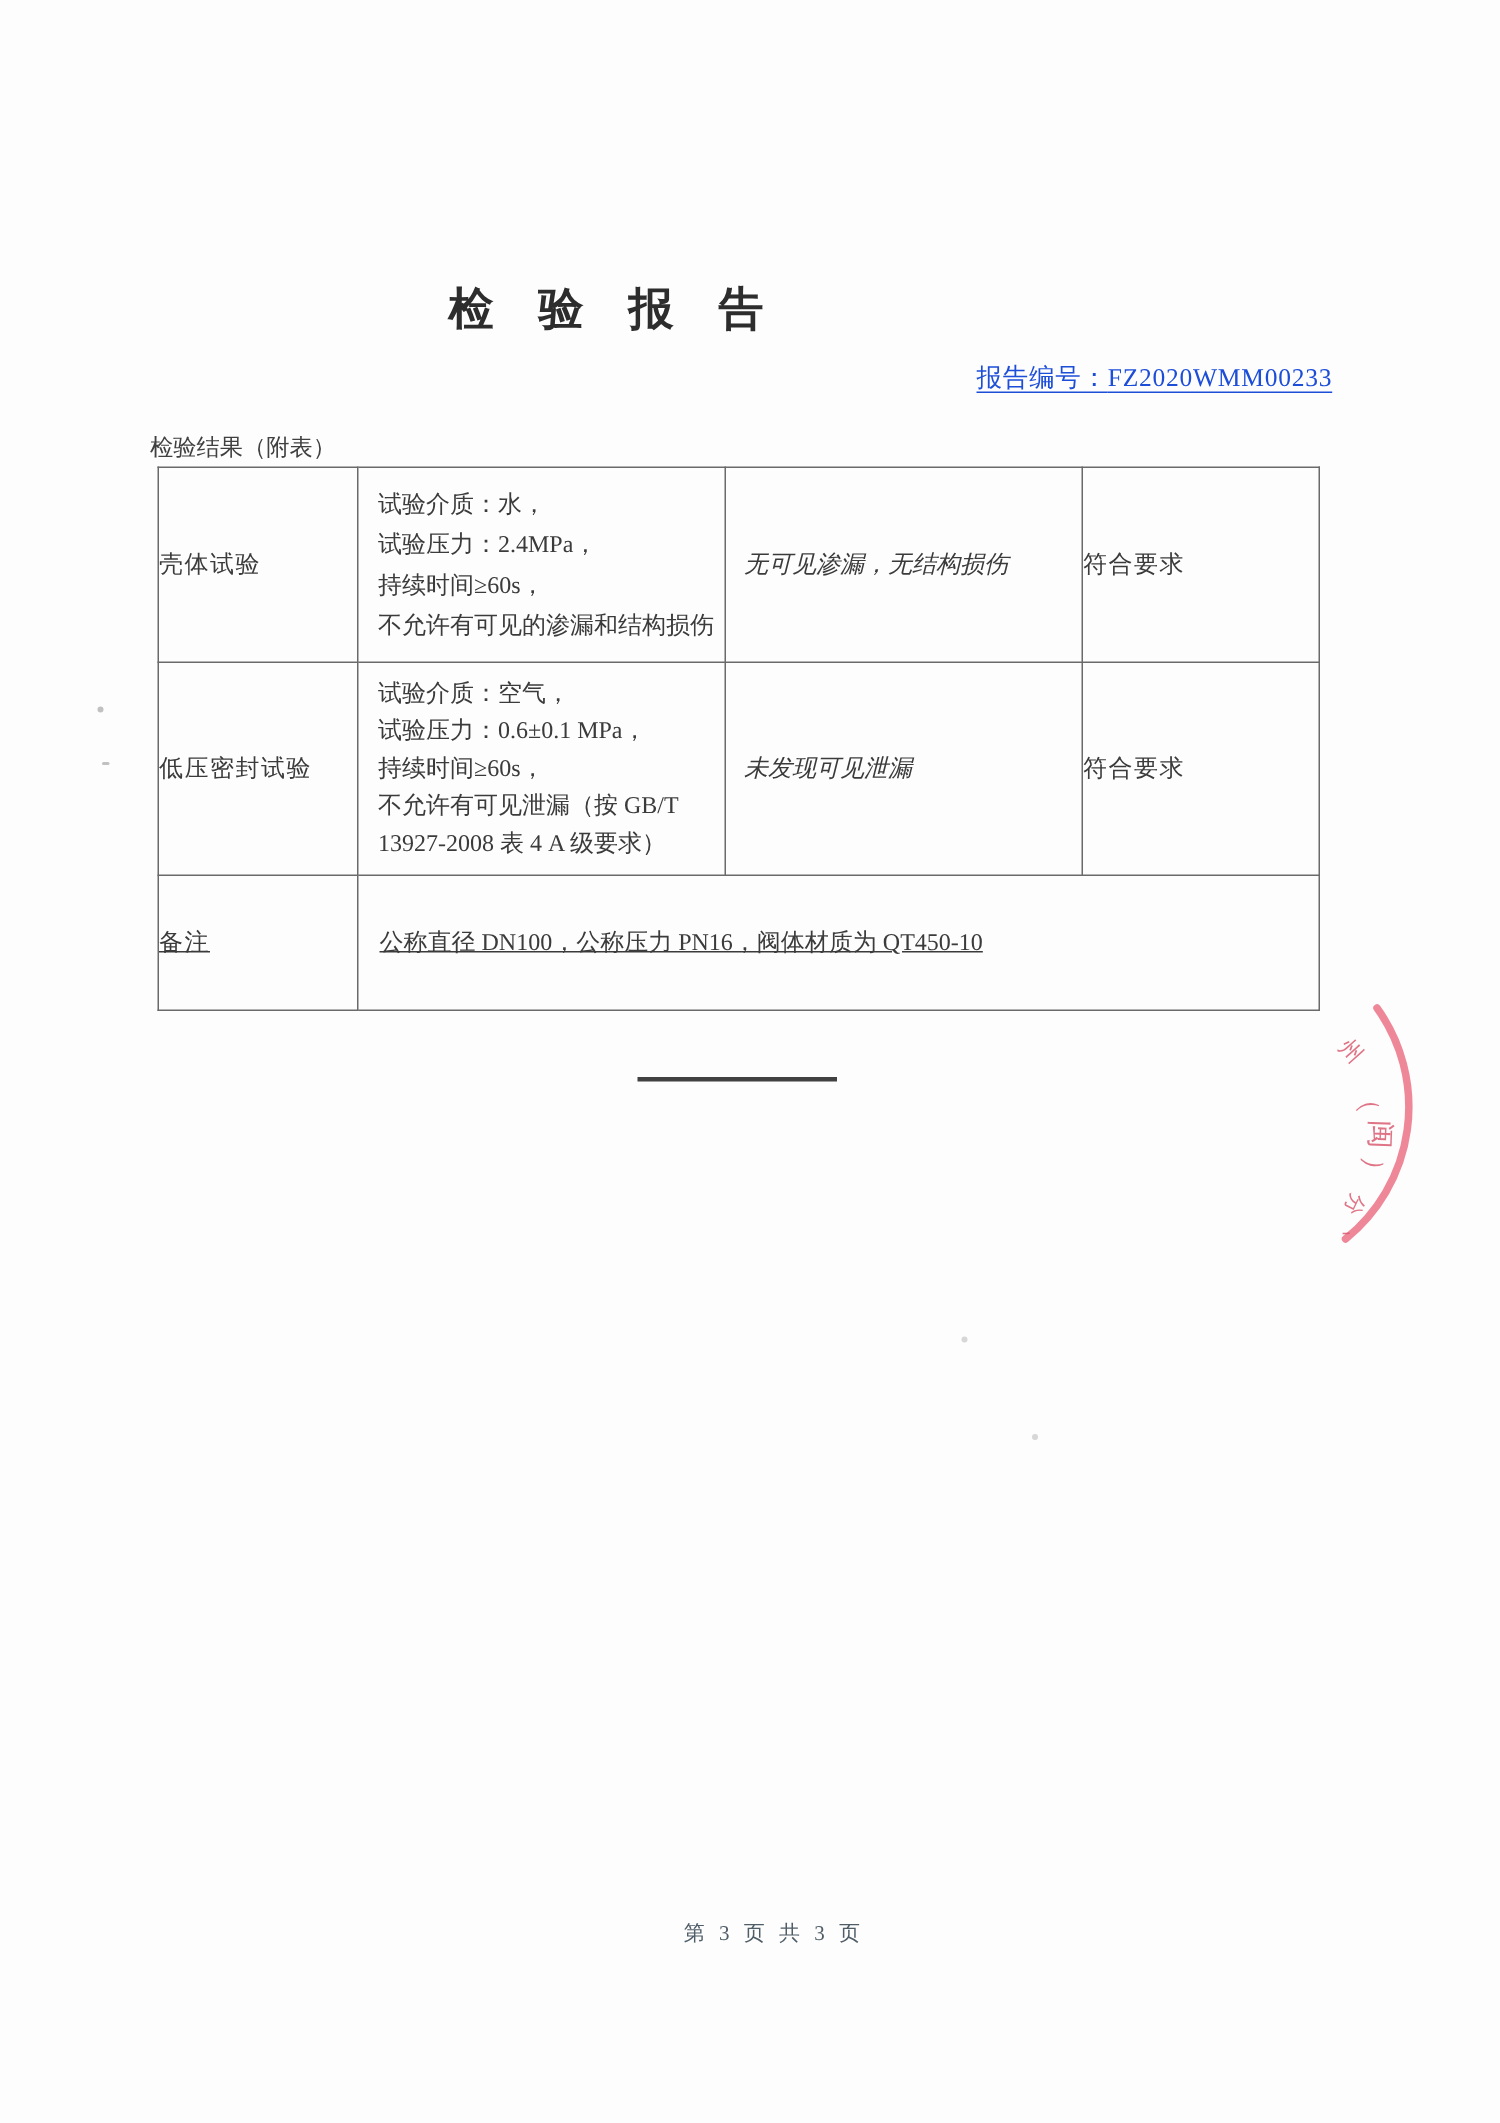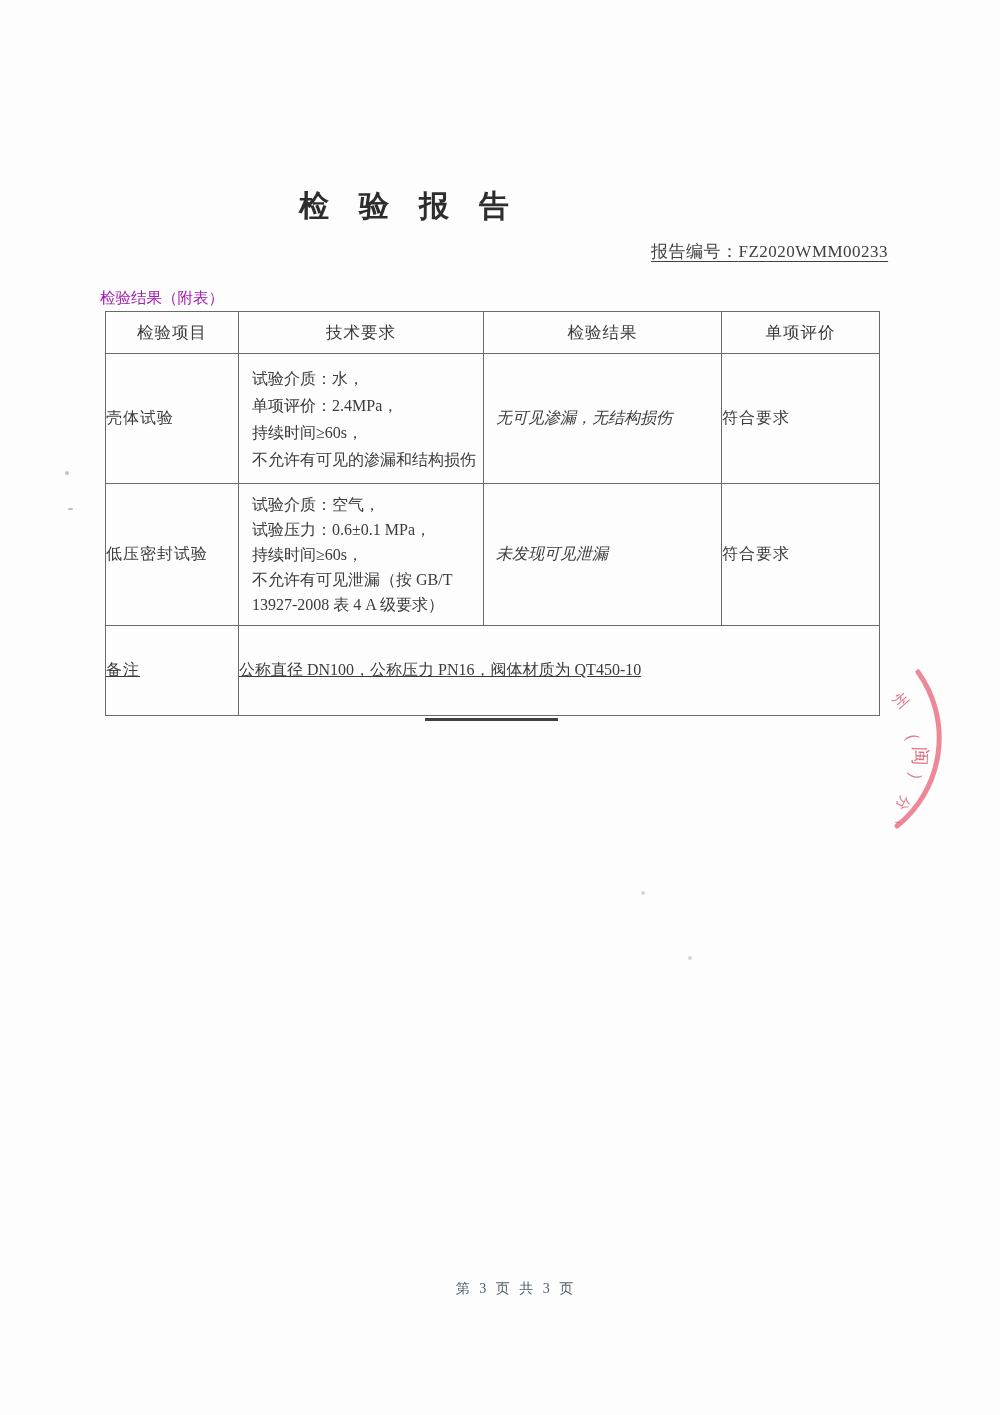--- a/index.html
+++ b/index.html
@@ -16,30 +16,30 @@
     top: 186px; left: 0; width: 808px;
     text-align: center;
     font-size: 30px;
     font-weight: bold;
     color: #2d2d2d;
   }
   .report-no {
     position: absolute;
     top: 240px; left: 651px;
     font-size: 17px;
-    color: #404040;
+    color: #1d4ed8;
     text-decoration: underline;
     text-underline-offset: 4px;
     letter-spacing: 0.5px;
   }
   .section-label {
     position: absolute;
     top: 288px; left: 100px;
     font-size: 15.5px;
-    color: #a21caf;
+    color: #404040;
   }
   table.results {
     position: absolute;
     top: 311px; left: 105px;
     width: 774px;
     border-collapse: collapse;
     table-layout: fixed;
     font-size: 16px;
     color: #3b3b3b;
     background: transparent;
@@ -56,21 +56,21 @@
   table.results th { height: 42px; text-align: center; font-size: 16.5px; letter-spacing: 1px; }
   td.cell-item { letter-spacing: 1px; }
   td.cell-req { padding: 8px 6px 8px 13px; }
   td.cell-res { padding-left: 12px; font-style: italic; }
   td.cell-eval { letter-spacing: 1px; }
   tr.row-shell td { height: 130px; }
   tr.row-seal td { height: 116px; }
   tr.row-remark td { height: 90px; text-decoration: underline; }
   .req-line { line-height: 27px; white-space: nowrap; }
   tr.row-seal .req-line { line-height: 25px; }
-  td.cell-remark { }
+  td.cell-remark { padding-left: 14px; }
   .sig-line {
     position: absolute;
     top: 718px; left: 425px;
     width: 133px; height: 0;
     border-top: 3px solid #414141;
   }
   .stamp-wrap {
     position: absolute;
     top: 648px; left: 858px;
     width: 142px; height: 205px;
@@ -108,31 +108,25 @@
 <div class="section-label">检验结果（附表）</div>
 
 <table class="results">
   <colgroup>
     <col class="c-item">
       <col class="c-req">
       <col class="c-res">
       <col class="c-eval">
   </colgroup>
   <tbody>
-      <tr>
-    <th class="c-item">检验项目</th>
-    <th class="c-req">技术要求</th>
-    <th class="c-res">检验结果</th>
-    <th class="c-eval">单项评价</th>
-  </tr>
   <tr class="row-shell">
     <td class="cell-item">壳体试验</td>
     <td class="cell-req">
       <div class="req-line">试验介质：水，</div>
-      <div class="req-line">单项评价：2.4MPa，</div>
+      <div class="req-line">试验压力：2.4MPa，</div>
       <div class="req-line">持续时间≥60s，</div>
       <div class="req-line">不允许有可见的渗漏和结构损伤</div>
     </td>
     <td class="cell-res">无可见渗漏，无结构损伤</td>
     <td class="cell-eval">符合要求</td>
   </tr>
   <tr class="row-seal">
     <td class="cell-item">低压密封试验</td>
     <td class="cell-req">
       <div class="req-line">试验介质：空气，</div>

